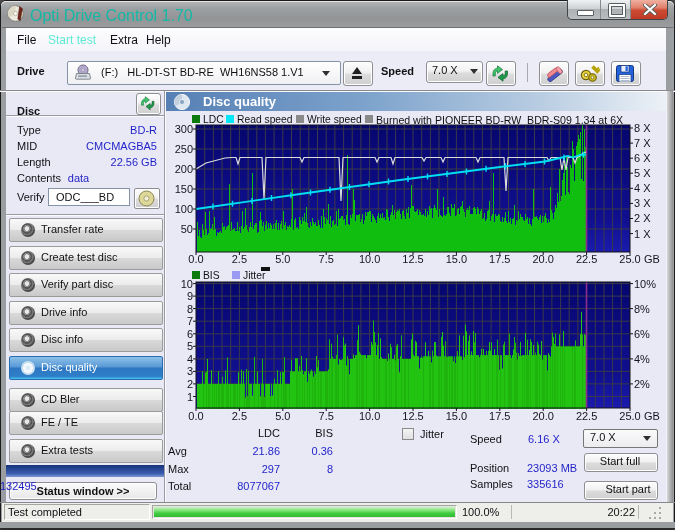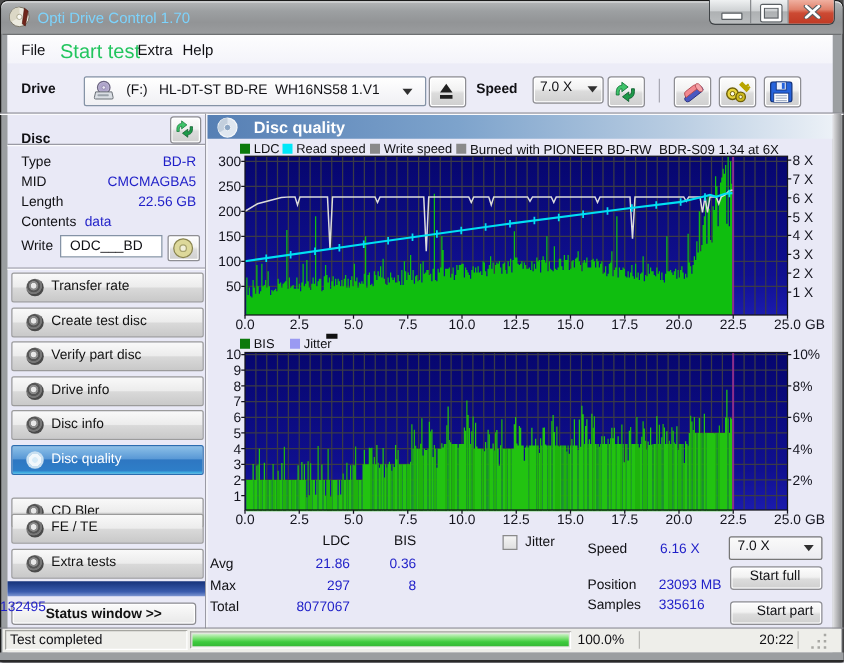--- a/index.html
+++ b/index.html
@@ -20,39 +20,39 @@
 <div class="abs" style="left:0;top:0;width:675px;height:530px;background:#9b9ea1;border:1px solid #1b1b1b;border-radius:6px 6px 3px 3px;box-sizing:border-box"></div>
 <div class="abs" style="left:1px;top:1px;width:673px;height:26px;border-radius:5px 5px 0 0;background:linear-gradient(#b4b6b8,#9da0a2 30%,#929496 65%,#9a9c9e);box-shadow:inset 0 1px 0 #e4e5e6"></div>
 <div class="abs" style="left:2px;top:27px;width:671px;height:1px;background:#6e7072"></div>
 
 <svg class="abs" style="left:7px;top:4px" width="19" height="19">
  <circle cx="8.5" cy="9.5" r="7.8" fill="#eceadf" stroke="#7a7668" stroke-width="0.8"></circle>
  <path d="M8.5 1.7 A7.8 7.8 0 0 0 2 13.5 L8.5 9.5Z" fill="#dcd8c6"></path>
  <circle cx="8.5" cy="9.5" r="2.1" fill="#fbfaf4" stroke="#a8a489" stroke-width="0.7"></circle>
  <path d="M12.5 2.5 L15.5 4.8 L13.2 16.8 L10.8 15Z" fill="#70251a" stroke="#4a140c" stroke-width="0.5"></path>
 </svg>
-<div class="abs" style="left:30px;top:7px;font-size:12px;color:#7dd3fc">Opti Drive Control 1.70</div>
+<div class="abs" style="left:30px;top:7px;font-size:16px;color:#14b8a6">Opti Drive Control 1.70</div>
 
 <div class="abs" style="left:567px;top:0px;width:99px;height:19px;border:1px solid #404447;border-top:none;border-radius:0 0 5px 5px;background:linear-gradient(#eff1f2,#cfd2d4 45%,#aeb1b3 50%,#bbbec0);overflow:hidden">
  <div class="abs" style="left:32px;top:0;width:1px;height:19px;background:#888b8e"></div>
  <div class="abs" style="left:62px;top:0;width:1px;height:19px;background:#888b8e"></div>
  <div class="abs" style="left:63px;top:0;width:36px;height:19px;background:linear-gradient(#f0b0a0,#e0816b 40%,#cc4a33 55%,#c03a24)"></div>
  <div class="abs" style="left:9px;top:10px;width:15px;height:4px;background:#fff;border:1px solid #5a5f63;border-radius:1px"></div>
  <div class="abs" style="left:41px;top:4px;width:12px;height:9px;border:2px solid #fff;box-shadow:0 0 0 1px #5a5f63,inset 0 0 0 1px #5a5f63;border-radius:1px"></div>
  <svg class="abs" style="left:74px;top:4px" width="16" height="11">
       <path d="M3 1 L13 10 M13 1 L3 10" stroke="#5a5f63" stroke-width="4" stroke-linecap="round"></path>
       <path d="M3 1 L13 10 M13 1 L3 10" stroke="#fff" stroke-width="2.2" stroke-linecap="round"></path>
     </svg>
 </div>
 
 <div class="abs" style="left:6px;top:28px;width:660px;height:494px;background:#e9e9f6"></div>
 
 <div class="abs" style="left:6px;top:28px;width:660px;height:23px;background:linear-gradient(#fdfdfe,#f4f4fa)"></div>
 <div class="abs" style="left:17px;top:33px;font-size:12px;color:#101014">File</div>
-<div class="abs" style="left:48px;top:33px;font-size:16px;color:#22c55e">Start test</div>
+<div class="abs" style="left:48px;top:33px;font-size:12px;color:#5eead4">Start test</div>
 <div class="abs" style="left:110px;top:33px;font-size:12px;color:#101014">Extra</div>
 <div class="abs" style="left:146px;top:33px;font-size:12px;color:#101014">Help</div>
 
 <div class="abs" style="left:6px;top:51px;width:660px;height:39px;background:#ececf7"></div>
 <div class="abs" style="left:17px;top:65px;font-size:11px;font-weight:bold;color:#101014">Drive</div>
 
 <div class="combo" style="left:67px;top:61px;width:272px;height:22px">
  <svg class="abs" style="left:6px;top:2px" width="18" height="18">
   <circle cx="9" cy="6" r="5" fill="#c8c2da" stroke="#6a6380"></circle>
   <circle cx="9" cy="6" r="4" fill="#b0a6cc"></circle>
@@ -129,21 +129,21 @@
 
 <div class="abs t11" style="left:17px;top:124px">Type</div>
 <div class="abs t11 blue" style="left:0;top:124px;width:157px;text-align:right">BD-R</div>
 <div class="abs t11" style="left:17px;top:140px">MID</div>
 <div class="abs t11 blue" style="left:0;top:140px;width:157px;text-align:right">CMCMAGBA5</div>
 <div class="abs t11" style="left:17px;top:156px">Length</div>
 <div class="abs t11 blue" style="left:0;top:156px;width:157px;text-align:right">22.56 GB</div>
 <div class="abs t11" style="left:17px;top:172px">Contents</div>
 <div class="abs t11 blue" style="left:0;top:172px;width:157px;text-align:center">data</div>
 
-<div class="abs t11" style="left:17px;top:191px">Write</div>
+<div class="abs t11" style="left:17px;top:191px">Verify</div>
 <div class="abs" style="left:48px;top:188px;width:82px;height:18px;background:#fff;border:1px solid #8593a6;box-sizing:border-box"></div>
 <div class="abs t11" style="left:56px;top:191px">ODC___BD</div>
 <div class="btn" style="left:134px;top:188px;width:24px;height:19px;border-radius:2px">
  <svg class="abs" style="left:3px;top:1px" width="17" height="17">
   <circle cx="8.5" cy="8.5" r="7.5" fill="#ddd89a" stroke="#8a8550"></circle>
   <circle cx="8.5" cy="8.5" r="2.6" fill="#f2f0da" stroke="#a8a470"></circle>
  </svg>
 </div>
 
 <div class="abs" style="left:6px;top:214px;width:158px;height:1px;background:#9a9aa4"></div>
@@ -166,21 +166,21 @@
     <div class="tx">Drive info</div>
   </div>
 <div class="sidebtn" style="top:328px">
     <div class="ic"></div>
     <div class="tx">Disc info</div>
   </div>
 <div class="sidebtn" style="top:356px;background:linear-gradient(#8cc0e8,#5a99d6 45%,#2e77c2 50%,#2e7ec8 88%,#49c8f0);border-color:#2a6cb0">
     <div class="ic" style="background:radial-gradient(circle at 50% 50%, #d8ecf8 0 2px, #f2f8fc 2.5px 5px, #c8dff0 5px 7px)"></div>
     <div class="tx" style="color:#fff">Disc quality</div>
   </div>
-<div class="sidebtn" style="top:398px">
+<div class="sidebtn" style="top:388px">
     <div class="ic"></div>
     <div class="tx">CD Bler</div>
   </div>
 <div class="sidebtn" style="top:411px">
     <div class="ic"></div>
     <div class="tx">FE / TE</div>
   </div>
 <div class="sidebtn" style="top:439px">
     <div class="ic"></div>
     <div class="tx">Extra tests</div>

